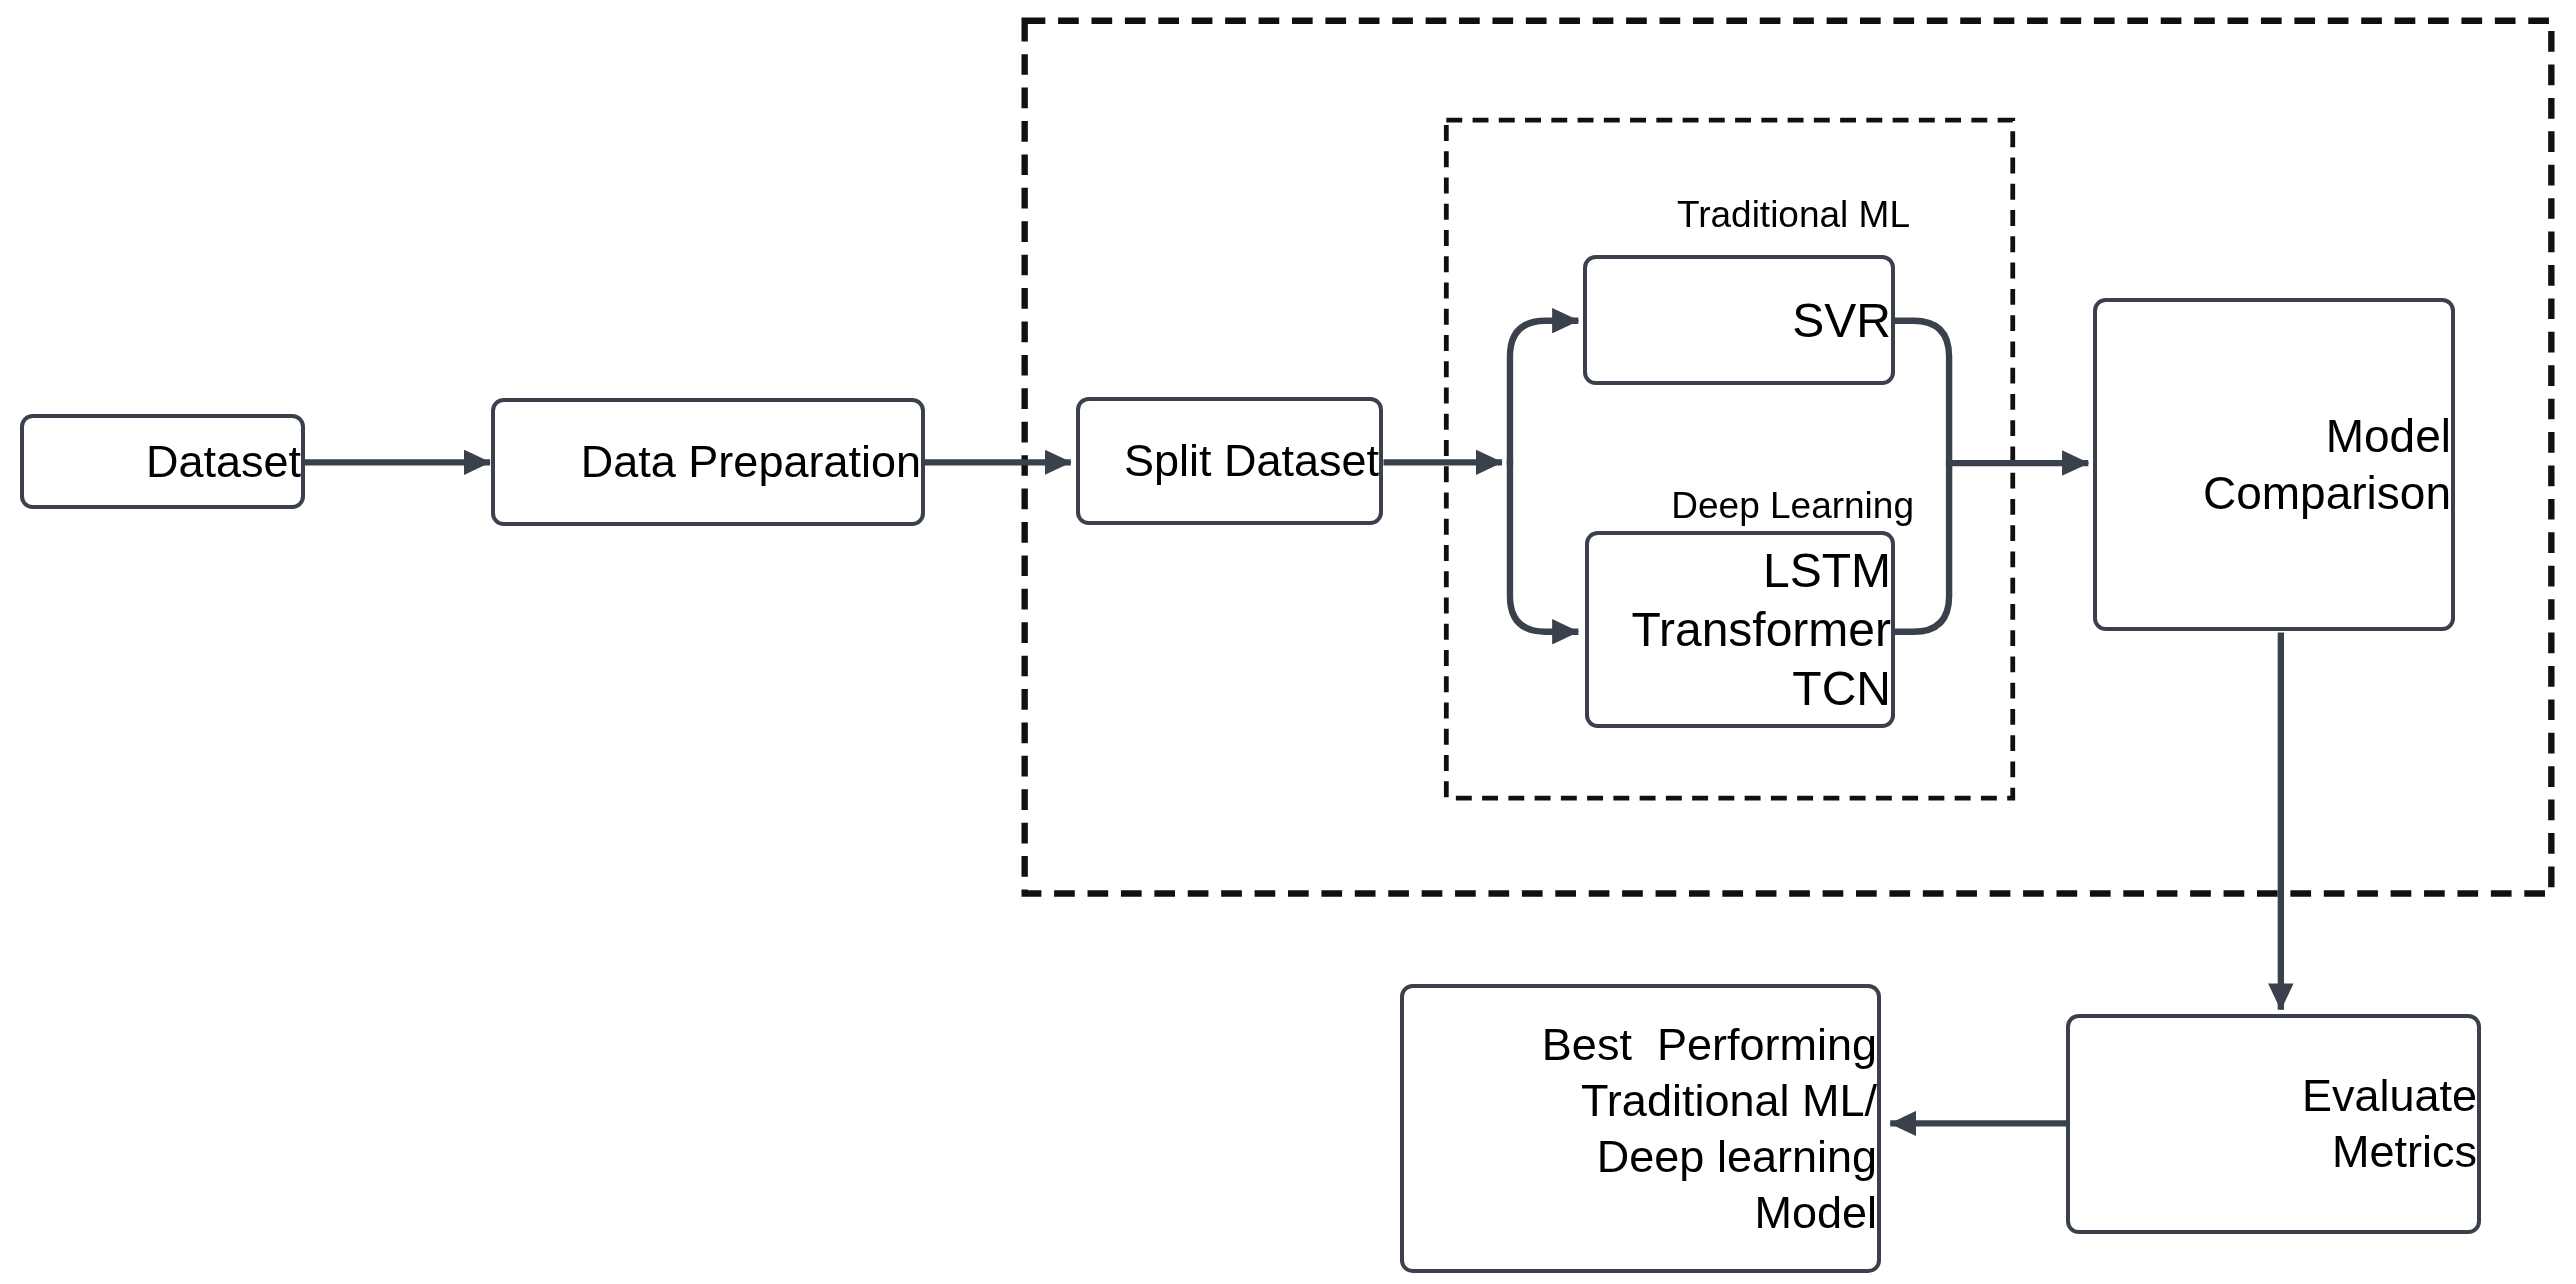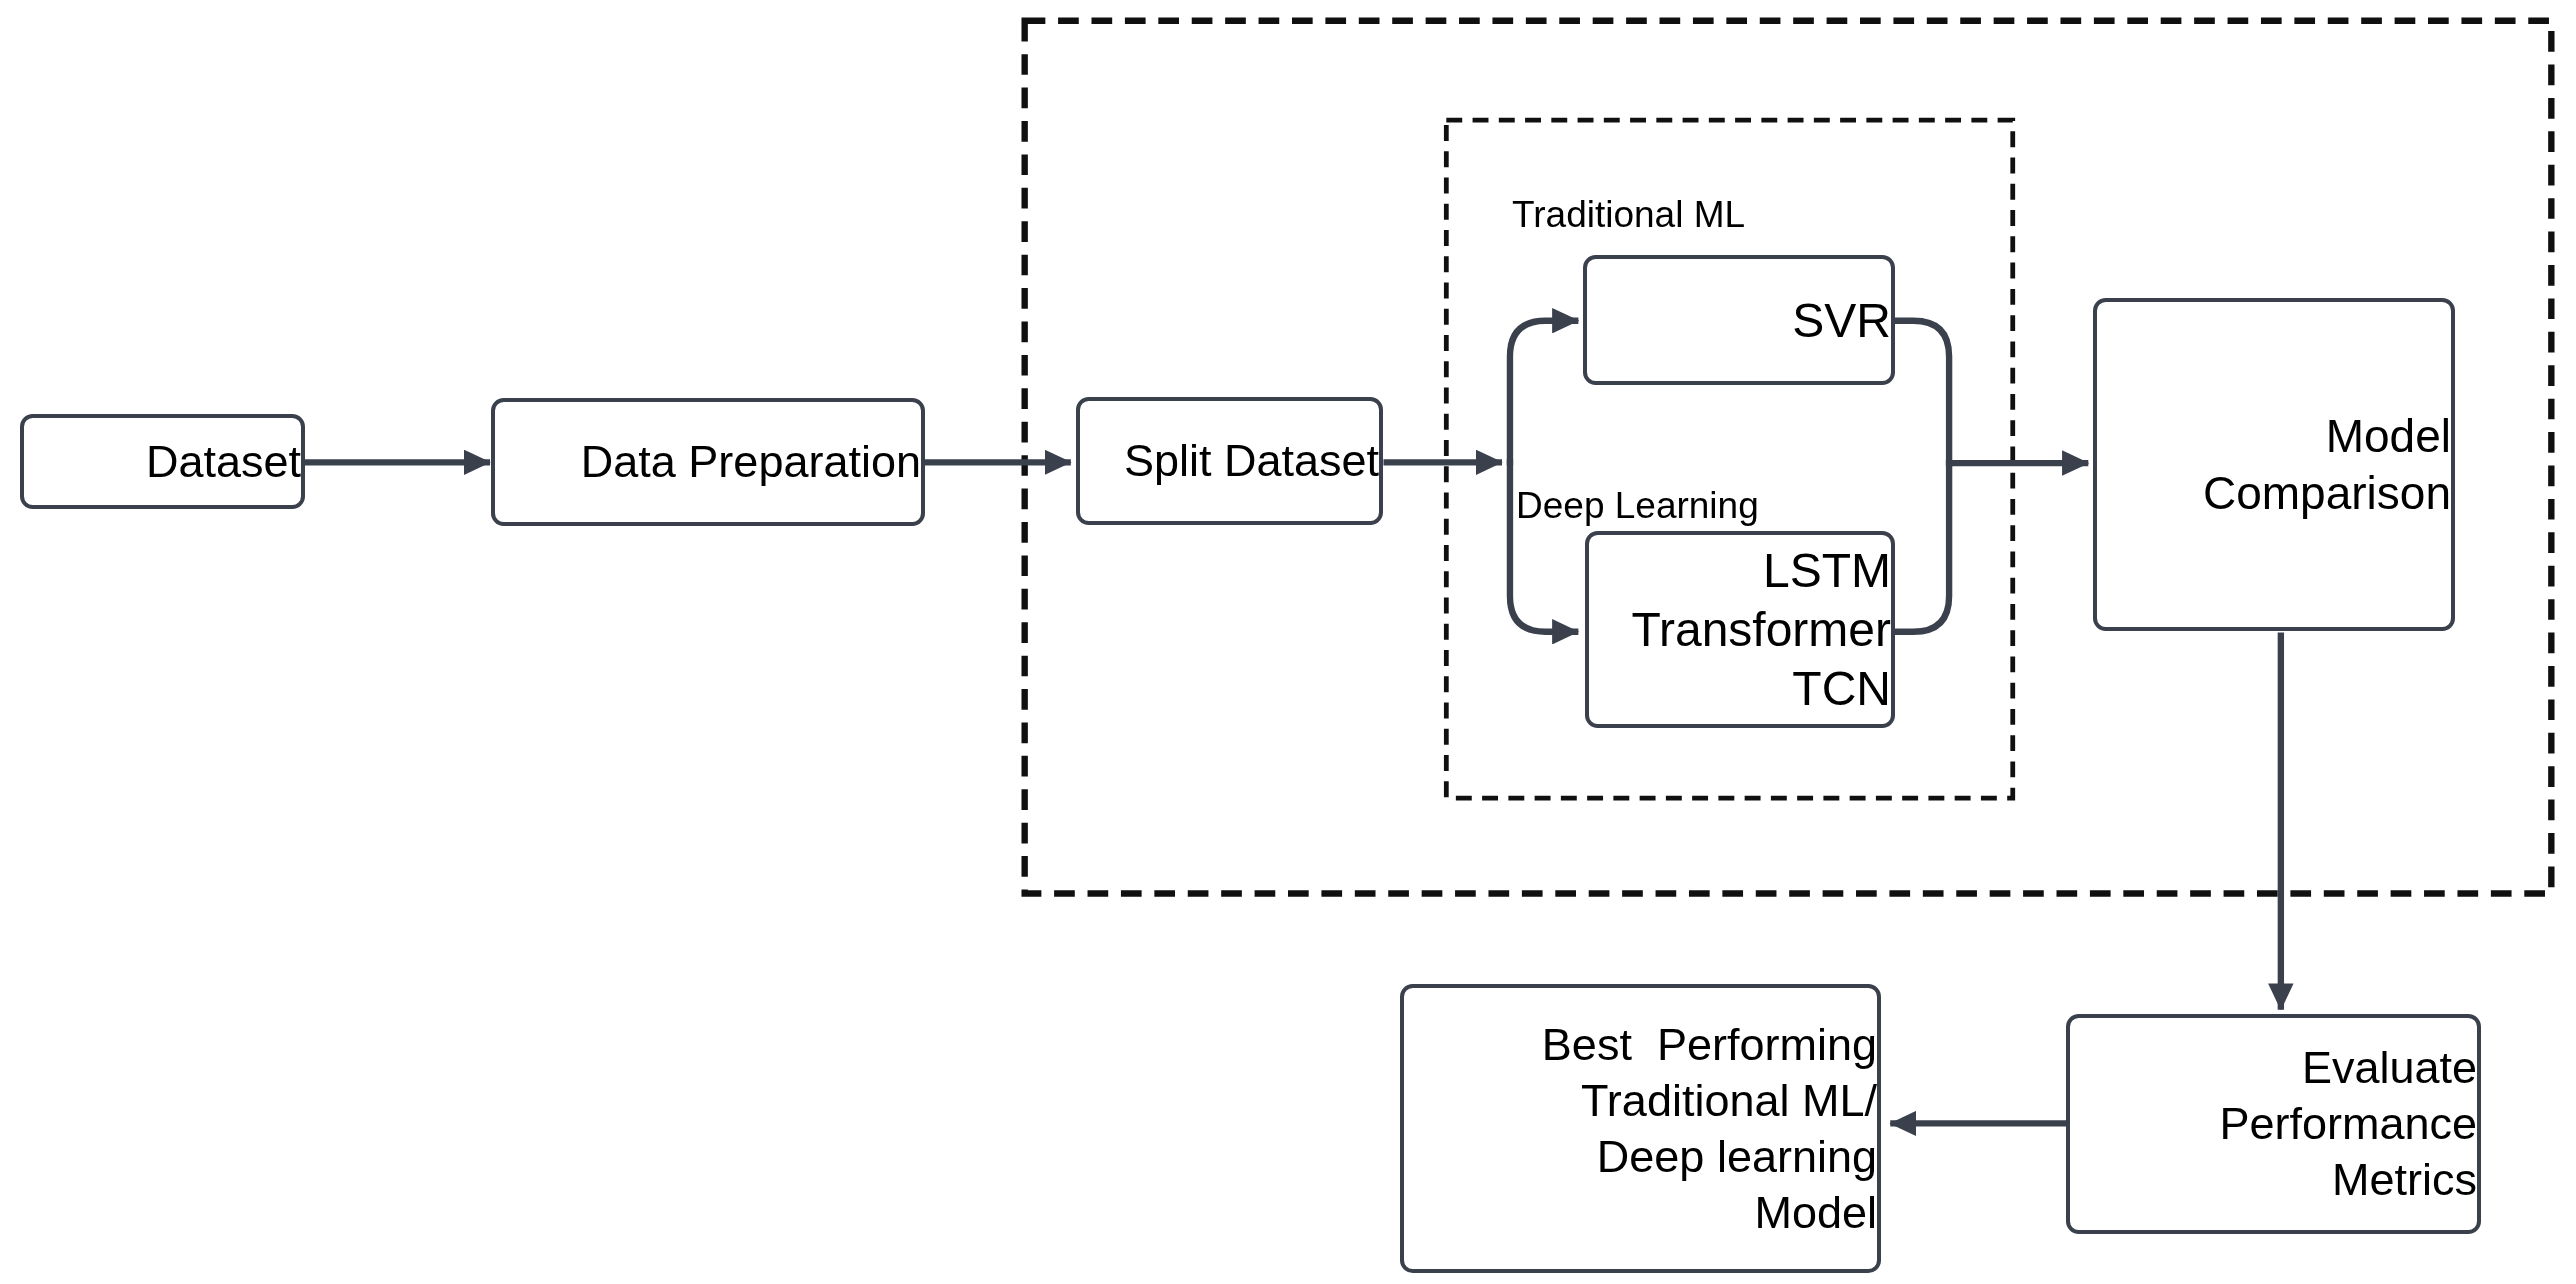--- a/index.html
+++ b/index.html
@@ -15,21 +15,21 @@
     position:absolute;box-sizing:border-box;z-index:2;
     background:#ffffff;border:4.8px solid #3a414d;border-radius:12.7px;
     display:flex;flex-direction:column;align-items:flex-end;justify-content:center;
     text-align:center;color:#000000;
   }
   .node span{display:block;white-space:pre;}
   .f56{font-size:45px;line-height:56px;}
   .f58{font-size:46px;line-height:57px;}
   .f60{font-size:48px;line-height:59px;}
   .glabel{
-    position:absolute;z-index:2;text-align:left;color:#000000;
+    position:absolute;z-index:2;text-align:right;color:#000000;
     font-size:37px;line-height:43px;white-space:pre;
   }
   .conn{stroke:#3a414d;stroke-width:8;fill:none;}
   .dash-outer{stroke:#101010;stroke-width:8;fill:none;}
   .dash-inner{stroke:#101010;stroke-width:6;fill:none;}
 </style>
 </head>
 <body>
 
 <div id="canvas">
@@ -82,21 +82,20 @@
     <span>TCN</span>
   </div>
 
   <div class="node f58" style="left:2093px;top:298px;width:362px;height:333px;">
     <span>Model</span>
     <span>Comparison</span>
   </div>
 
   <div class="node f56" style="left:2066px;top:1014px;width:415px;height:220px;">
     <span>Evaluate</span>
-    <span>Performance</span>
     <span>Metrics</span>
   </div>
 
   <div class="node f56" style="left:1400px;top:984px;width:481px;height:289px;padding-left:48px;">
     <span>Best  Performing</span>
     <span>Traditional ML/</span>
     <span>Deep learning</span>
     <span>Model</span>
   </div>
 

